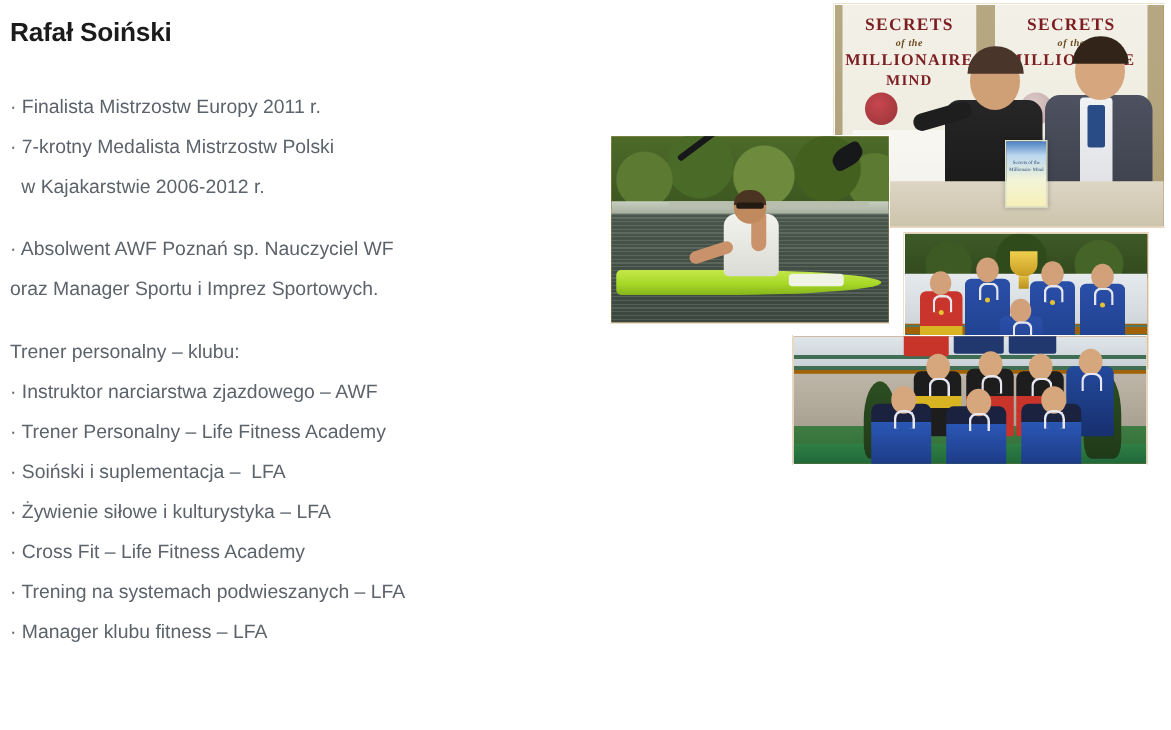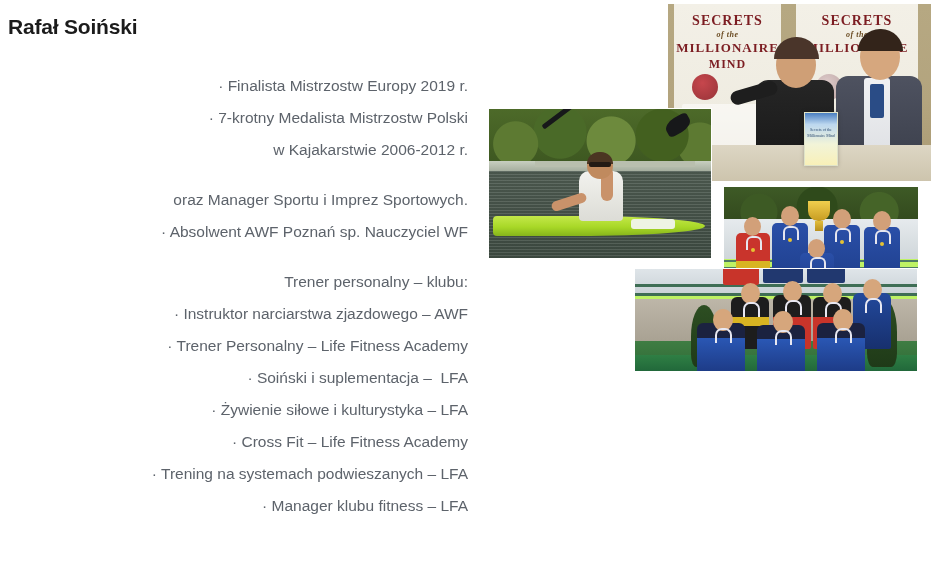--- a/index.html
+++ b/index.html
@@ -22,21 +22,20 @@
   }
 
   
   .bio-column {
     position: absolute;
     left: 0px;
     top: 0px;
     width: 470px;
     height: 584px;
     padding: 0;
-    text-align: right;
   }
   .bio-title {
     position: absolute;
     left: 8px;
     top: 15px;
     font-size: 21px;
     font-weight: bold;
     color: #1b1b1b;
     letter-spacing: -0.2px;
     white-space: nowrap;
@@ -66,21 +65,21 @@
   .collage {
     position: absolute;
     left: 470px;
     top: 0px;
     width: 467px;
     height: 584px;
   }
   .photo {
     position: absolute;
     overflow: hidden;
-    background: #bef264;
+    background: #a16207;
     border: 1px solid #ffffff;
     box-sizing: border-box;
   }
   .photo .scene {
     position: absolute;
     inset: 0;
   }
 
   
   #photo-booksigning {
@@ -317,28 +316,28 @@
 <body>
 
 <div id="page">
 
   <div class="bio-column">
 
     <div class="bio-title">Rafał Soiński</div>
 
     <div class="bio-lines">
 
-      <div class="bio-line">· Finalista Mistrzostw Europy 2019 r.</div>
+      <div class="bio-line">· Finalista Mistrzostw Europy 2011 r.</div>
       <div class="bio-line">· 7-krotny Medalista Mistrzostw Polski</div>
       <div class="bio-line indent">w Kajakarstwie 2006-2012 r.</div>
 
       <div class="bio-line spacer"></div>
 
+      <div class="bio-line">· Absolwent AWF Poznań sp. Nauczyciel WF</div>
       <div class="bio-line">oraz Manager Sportu i Imprez Sportowych.</div>
-      <div class="bio-line">· Absolwent AWF Poznań sp. Nauczyciel WF</div>
 
       <div class="bio-line spacer"></div>
 
       <div class="bio-line">Trener personalny – klubu:</div>
 
       <div class="bio-line">· Instruktor narciarstwa zjazdowego – AWF</div>
       <div class="bio-line">· Trener Personalny – Life Fitness Academy</div>
       <div class="bio-line">· Soiński i suplementacja –  LFA</div>
       <div class="bio-line">· Żywienie siłowe i kulturystyka – LFA</div>
       <div class="bio-line">· Cross Fit – Life Fitness Academy</div>

